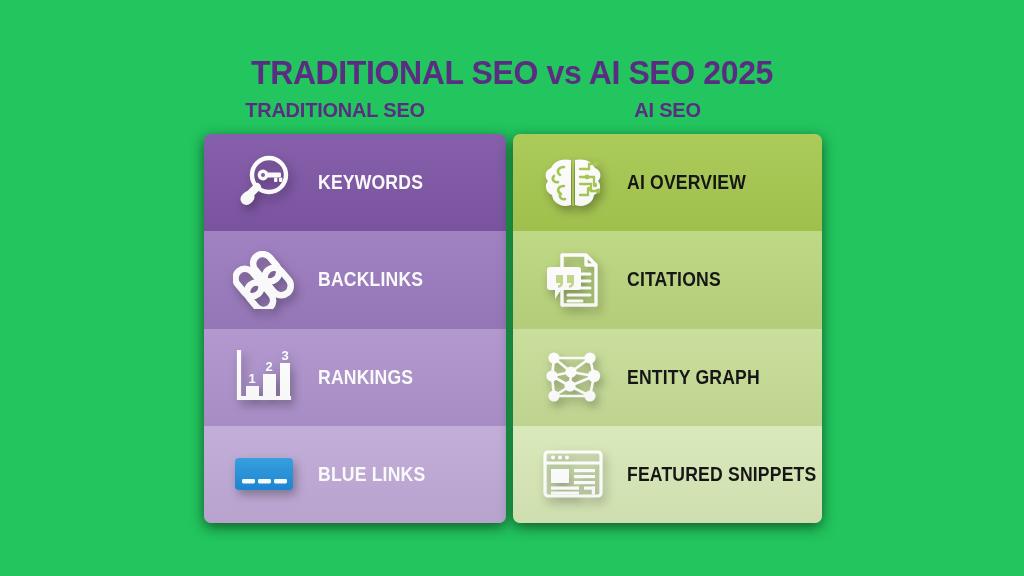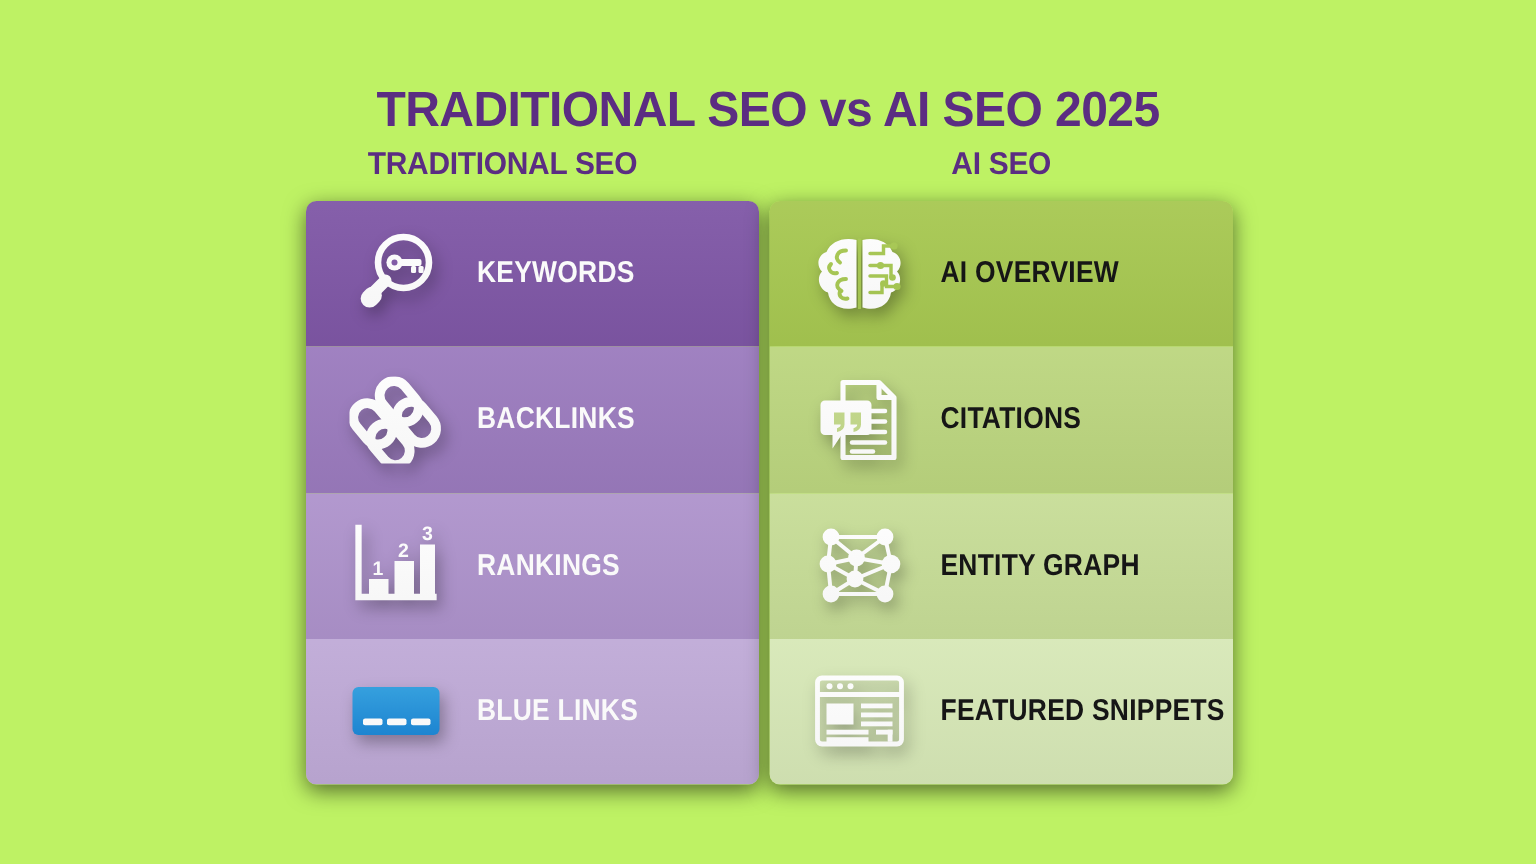--- a/index.html
+++ b/index.html
@@ -2,21 +2,21 @@
 <html><head>
 <meta charset="utf-8">
 <style>
   * { box-sizing: border-box; margin: 0; padding: 0; }
   html, body {
     width: 1024px; height: 576px;
     background: #000;
     font-family: "Liberation Sans", sans-serif;
     overflow: hidden;
   }
-  #stage { position: relative; width: 1024px; height: 576px; background: #bef264; }
+  #stage { position: relative; width: 1024px; height: 576px; background: #22c55e; }
 
   
   .main-title {
     position: absolute;
     left: 0; right: 0; top: 54px;
     text-align: center;
     color: #5b2d82;
     font-size: 33px;
     font-weight: 700;
     letter-spacing: -0.4px;

